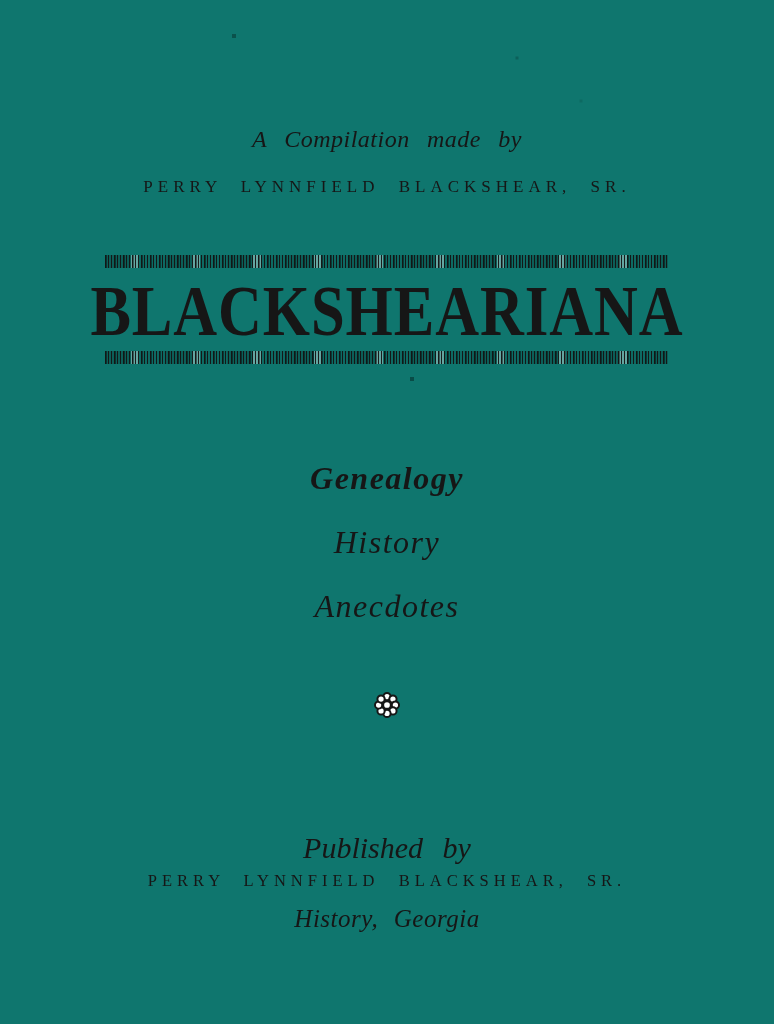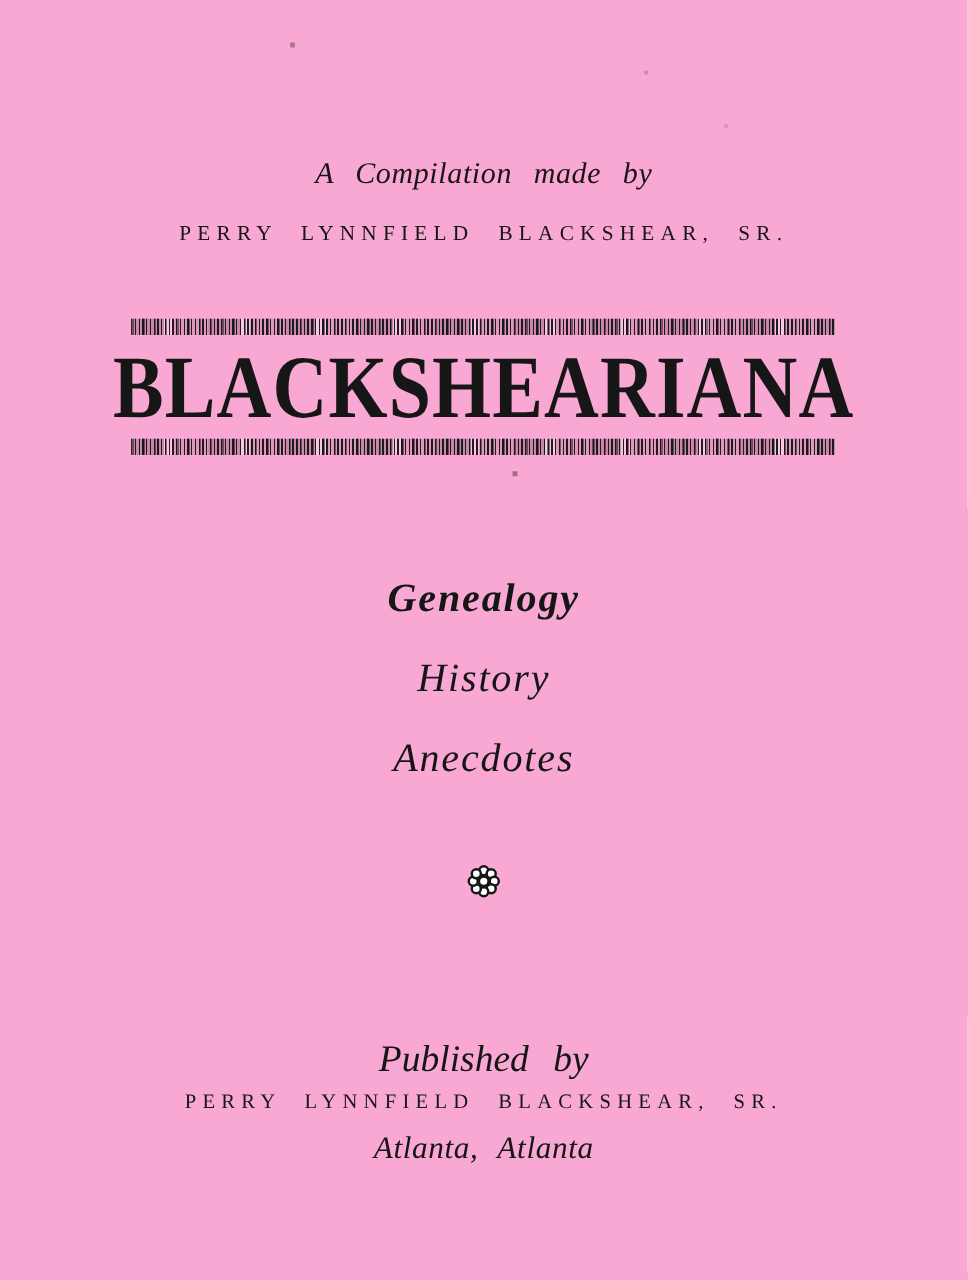--- a/index.html
+++ b/index.html
@@ -6,21 +6,21 @@
   html, body {
     margin: 0;
     padding: 0;
     background: #e8e8e8;
   }
   .page {
     position: relative;
     width: 774px;
     height: 1024px;
     margin: 0 auto;
-    background: #f9a8d4;
+    background: #0f766e;
     overflow: hidden;
     font-family: "Liberation Serif", "DejaVu Serif", serif;
     color: #161616;
   }
   .centered {
     position: absolute;
     left: 0;
     width: 100%;
     text-align: center;
     white-space: nowrap;
@@ -154,17 +154,17 @@
         <circle cx="6.9" cy="6.9" r="3.1"></circle>
         <circle cx="12" cy="12" r="3.3"></circle>
       </g>
     </svg>
   </div>
 
   <div class="centered published-by">Published by</div>
 
   <div class="centered caps-line publisher-name">PERRY LYNNFIELD BLACKSHEAR, SR.</div>
 
-  <div class="centered publisher-location">Atlanta, Atlanta</div>
+  <div class="centered publisher-location">History, Georgia</div>
 
   <div class="specks"></div>
 
 </div>
 
 </body></html>

